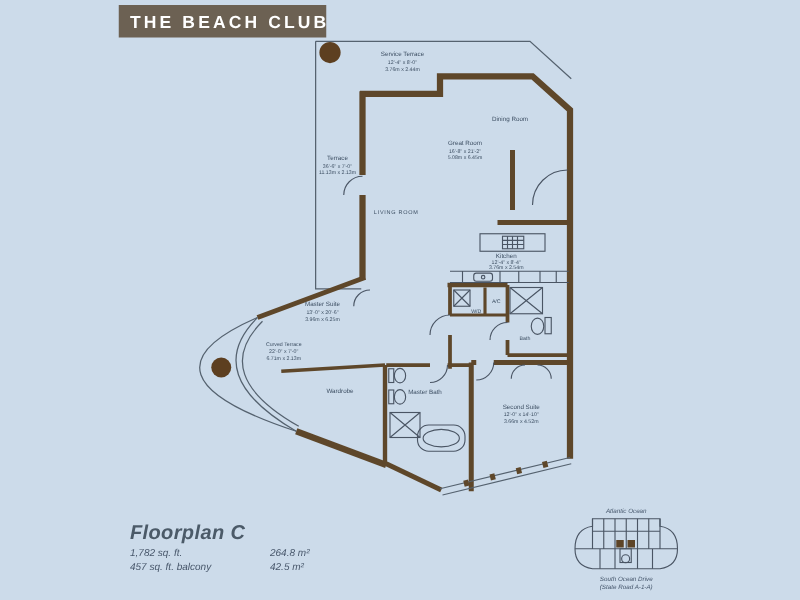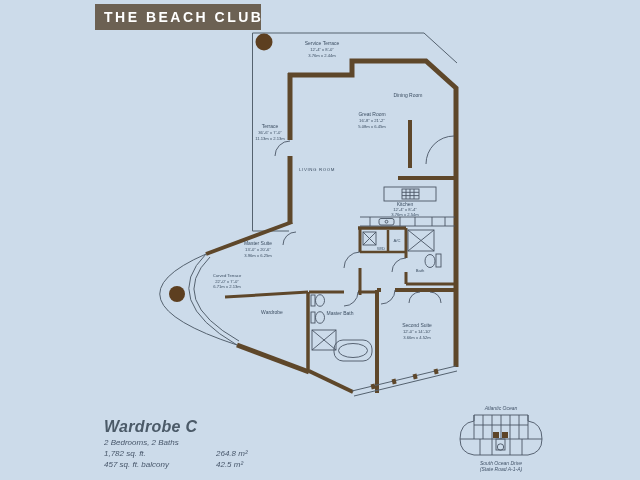--- a/index.html
+++ b/index.html
@@ -167,22 +167,21 @@
     <rect x="43" y="29" width="6" height="6" fill="#5d4427"></rect>
     <rect x="52" y="29" width="6" height="6" fill="#5d4427"></rect>
     <rect class="fix" stroke-width="0.8" x="46" y="36" width="9" height="11"></rect>
     <circle class="fix" stroke-width="0.8" cx="50.5" cy="44" r="3.2"></circle>
     <text class="kp" x="51" y="62">South Ocean Drive</text>
     <text class="kp" x="51" y="68">(State Road A-1-A)</text>
   </g>
 </svg>
 
 <div class="summary">
-  <div class="plan-name">Wardrobe C</div>
-  <div class="sub">2 Bedrooms, 2 Baths</div>
+  <div class="plan-name">Floorplan C</div>
   <div class="row">
     <span>1,782 sq. ft.</span>
     <span>264.8 m²</span>
   </div>
   <div class="row">
     <span>457 sq. ft. balcony</span>
     <span>42.5 m²</span>
   </div>
 </div>
 

